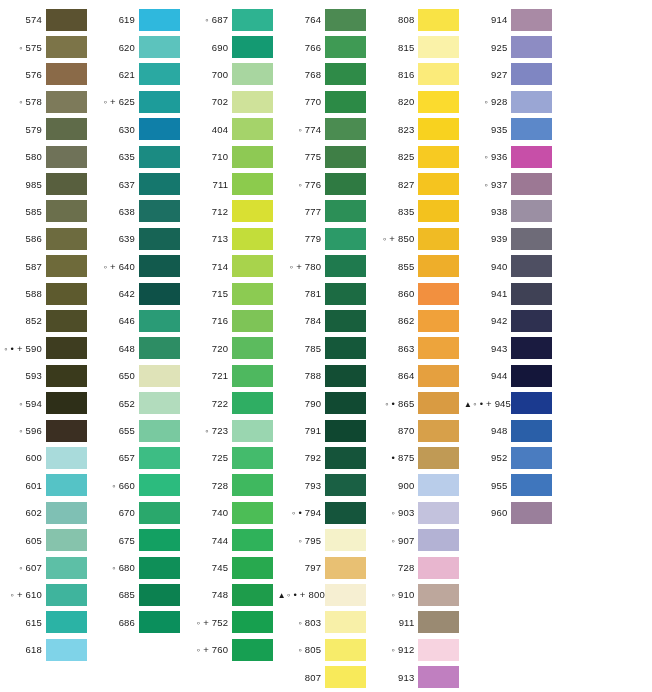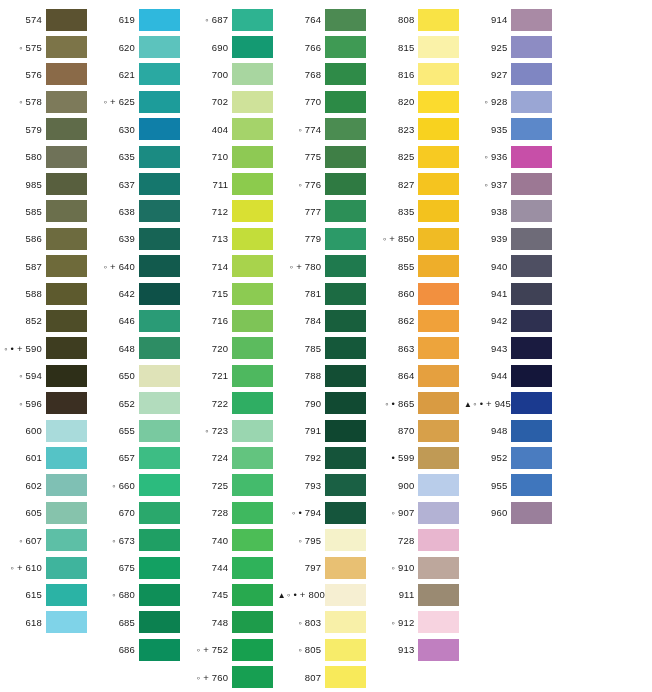--- a/index.html
+++ b/index.html
@@ -95,20 +95,24 @@
       </div>
       <div class="swatch-row">
         <div class="code">852</div>
         <div class="chip" style="background: rgb(78, 77, 40);"></div>
       </div>
       <div class="swatch-row">
         <div class="code">◦ • + 590</div>
         <div class="chip" style="background: rgb(62, 61, 32);"></div>
       </div>
       <div class="swatch-row">
+        <div class="code">593</div>
+        <div class="chip" style="background: rgb(58, 58, 28);"></div>
+      </div>
+      <div class="swatch-row">
         <div class="code">◦ 594</div>
         <div class="chip" style="background: rgb(46, 47, 24);"></div>
       </div>
       <div class="swatch-row">
         <div class="code">◦ 596</div>
         <div class="chip" style="background: rgb(59, 47, 34);"></div>
       </div>
       <div class="swatch-row">
         <div class="code">600</div>
         <div class="chip" style="background: rgb(169, 219, 219);"></div>
@@ -213,24 +217,20 @@
       </div>
       <div class="swatch-row">
         <div class="code">◦ 660</div>
         <div class="chip" style="background: rgb(44, 187, 126);"></div>
       </div>
       <div class="swatch-row">
         <div class="code">670</div>
         <div class="chip" style="background: rgb(42, 168, 108);"></div>
       </div>
       <div class="swatch-row">
-        <div class="code">◦ 673</div>
-        <div class="chip" style="background: rgb(31, 159, 100);"></div>
-      </div>
-      <div class="swatch-row">
         <div class="code">675</div>
         <div class="chip" style="background: rgb(19, 160, 98);"></div>
       </div>
       <div class="swatch-row">
         <div class="code">◦ 680</div>
         <div class="chip" style="background: rgb(15, 143, 88);"></div>
       </div>
       <div class="swatch-row">
         <div class="code">685</div>
         <div class="chip" style="background: rgb(12, 129, 80);"></div>
@@ -299,24 +299,20 @@
       </div>
       <div class="swatch-row">
         <div class="code">722</div>
         <div class="chip" style="background: rgb(47, 174, 99);"></div>
       </div>
       <div class="swatch-row">
         <div class="code">◦ 723</div>
         <div class="chip" style="background: rgb(154, 214, 176);"></div>
       </div>
       <div class="swatch-row">
-        <div class="code">724</div>
-        <div class="chip" style="background: rgb(99, 196, 127);"></div>
-      </div>
-      <div class="swatch-row">
         <div class="code">725</div>
         <div class="chip" style="background: rgb(68, 187, 108);"></div>
       </div>
       <div class="swatch-row">
         <div class="code">728</div>
         <div class="chip" style="background: rgb(63, 184, 95);"></div>
       </div>
       <div class="swatch-row">
         <div class="code">740</div>
         <div class="chip" style="background: rgb(76, 189, 86);"></div>
@@ -503,26 +499,30 @@
       </div>
       <div class="swatch-row">
         <div class="code">◦ • 865</div>
         <div class="chip" style="background: rgb(217, 155, 66);"></div>
       </div>
       <div class="swatch-row">
         <div class="code">870</div>
         <div class="chip" style="background: rgb(215, 160, 74);"></div>
       </div>
       <div class="swatch-row">
-        <div class="code">• 599</div>
+        <div class="code">• 875</div>
         <div class="chip" style="background: rgb(192, 154, 85);"></div>
       </div>
       <div class="swatch-row">
         <div class="code">900</div>
         <div class="chip" style="background: rgb(185, 205, 234);"></div>
+      </div>
+      <div class="swatch-row">
+        <div class="code">◦ 903</div>
+        <div class="chip" style="background: rgb(195, 194, 221);"></div>
       </div>
       <div class="swatch-row">
         <div class="code">◦ 907</div>
         <div class="chip" style="background: rgb(179, 178, 212);"></div>
       </div>
       <div class="swatch-row">
         <div class="code">728</div>
         <div class="chip" style="background: rgb(232, 182, 207);"></div>
       </div>
       <div class="swatch-row">

